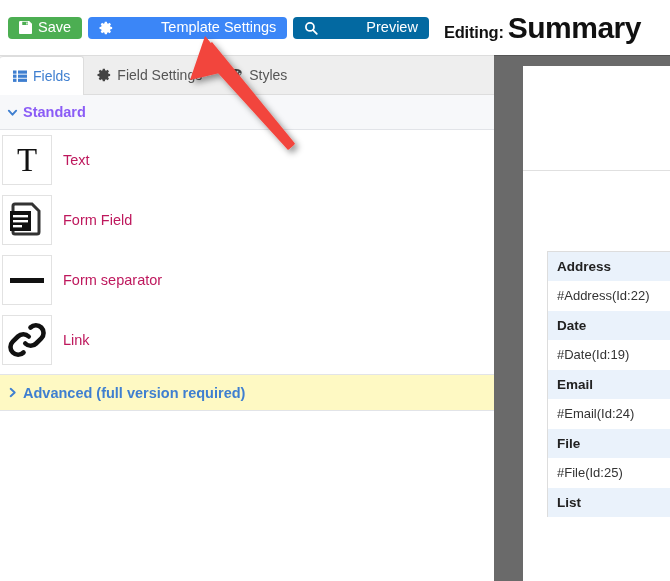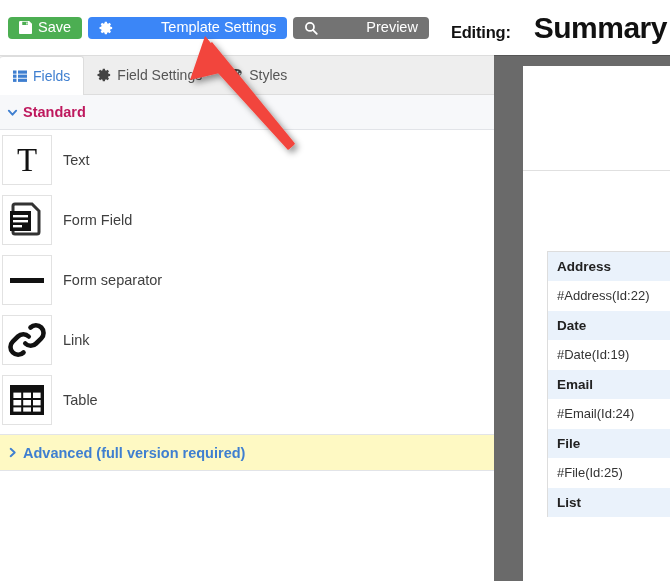--- a/index.html
+++ b/index.html
@@ -45,31 +45,30 @@
     font-size: 14.5px;
     color: #ffffff;
     cursor: pointer;
     font-family: "Liberation Sans", sans-serif;
     white-space: nowrap;
     line-height: 1;
   }
   .btn + .btn { margin-left: 6px; gap: 48px; }
   .btn-save { background: #4cae52; }
   .btn-template { background: #3b86f7; }
-  .btn-preview { background: #737373; }
+  .btn-preview { background: #0369a1; }
   .btn .ico { display: inline-flex; align-items: center; }
   .btn .ico svg { display: block; }
 
   .editing-wrap {
-    margin-left: 22px;
+    margin-left: 15px;
     display: flex;
     align-items: baseline;
     color: #111111;
     white-space: nowrap;
-    gap: 19px;
   }
   .editing-label {
     font-size: 16.5px;
     font-weight: bold;
     letter-spacing: -0.2px;
   }
   .editing-value {
     font-size: 30px;
     font-weight: bold;
     margin-left: 4px;
@@ -133,21 +132,21 @@
     cursor: pointer;
   }
   .section-header .chev {
     color: #3f7fd0;
     font-size: 13px;
     margin-right: 5px;
     display: inline-flex;
     align-items: center;
   }
   .section-title {
-    color: #be185d;
+    color: #8b5cf6;
     font-size: 14.5px;
     font-weight: bold;
   }
 
   .palette {
     background: #ffffff;
     padding: 0;
   }
   .palette-item {
     display: flex;
@@ -164,21 +163,21 @@
     background: #ffffff;
     display: flex;
     align-items: center;
     justify-content: center;
     box-sizing: border-box;
     flex: 0 0 auto;
   }
   .item-label {
     margin-left: 11px;
     font-size: 14.5px;
-    color: #404040;
+    color: #be185d;
   }
 
   .advanced-bar {
     height: 37px;
     background: #fef9c3;
     border-top: 1px solid #e2e4e8;
     border-bottom: 1px solid #e2e4e8;
     display: flex;
     align-items: center;
     padding-left: 7px;
@@ -398,39 +397,20 @@
             <g fill="none" stroke="#111111" stroke-width="4.6" stroke-linecap="round">
               <path d="M22.5 6.5a7.6 7.6 0 0 1 10.8 10.8l-5.2 5.2a7.6 7.6 0 0 1-10.8 0"></path>
               <path d="M15.5 31.5A7.6 7.6 0 0 1 4.7 20.7l5.2-5.2a7.6 7.6 0 0 1 10.8 0"></path>
             </g>
           </svg>
         </div>
         <span class="item-label">Link</span>
       </div>
 
 
-      <div class="palette-item">
-        <div class="tile">
-          <svg width="38" height="34" viewBox="0 0 38 34">
-            <rect x="2" y="2" width="34" height="30" fill="#111111"></rect>
-            <g fill="#ffffff">
-              <rect x="5.4" y="9.6" width="7.8" height="5.4"></rect>
-              <rect x="15.2" y="9.6" width="7.8" height="5.4"></rect>
-              <rect x="25" y="9.6" width="7.6" height="5.4"></rect>
-              <rect x="5.4" y="17" width="7.8" height="5.4"></rect>
-              <rect x="15.2" y="17" width="7.8" height="5.4"></rect>
-              <rect x="25" y="17" width="7.6" height="5.4"></rect>
-              <rect x="5.4" y="24.4" width="7.8" height="4.2"></rect>
-              <rect x="15.2" y="24.4" width="7.8" height="4.2"></rect>
-              <rect x="25" y="24.4" width="7.6" height="4.2"></rect>
-            </g>
-          </svg>
-        </div>
-        <span class="item-label">Table</span>
-      </div>
     </div>
 
     <div class="advanced-bar">
       <span class="chev">
         <svg width="11" height="11" viewBox="0 0 12 12" fill="none" stroke="#3f7fd0" stroke-width="2.1" stroke-linecap="round" stroke-linejoin="round">
           <polyline points="4,2 8.4,6 4,10"></polyline>
         </svg>
       </span>
       <span class="advanced-label">Advanced (full version required)</span>
     </div>

